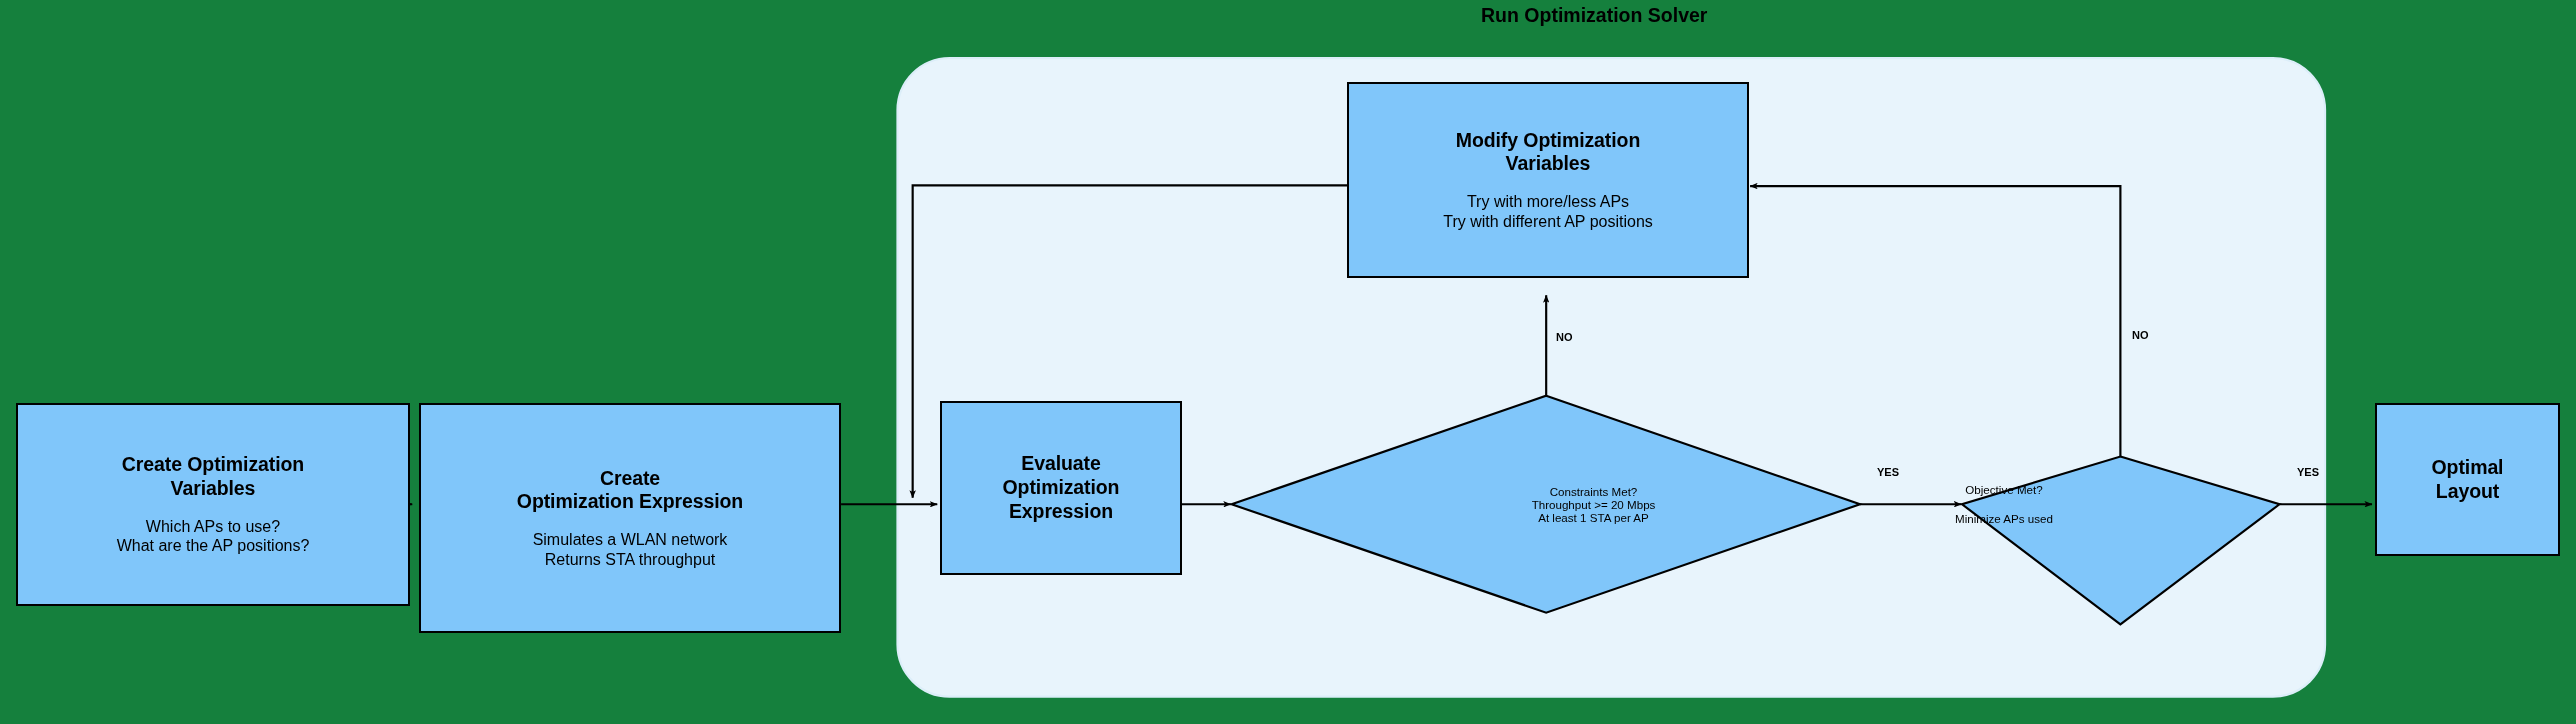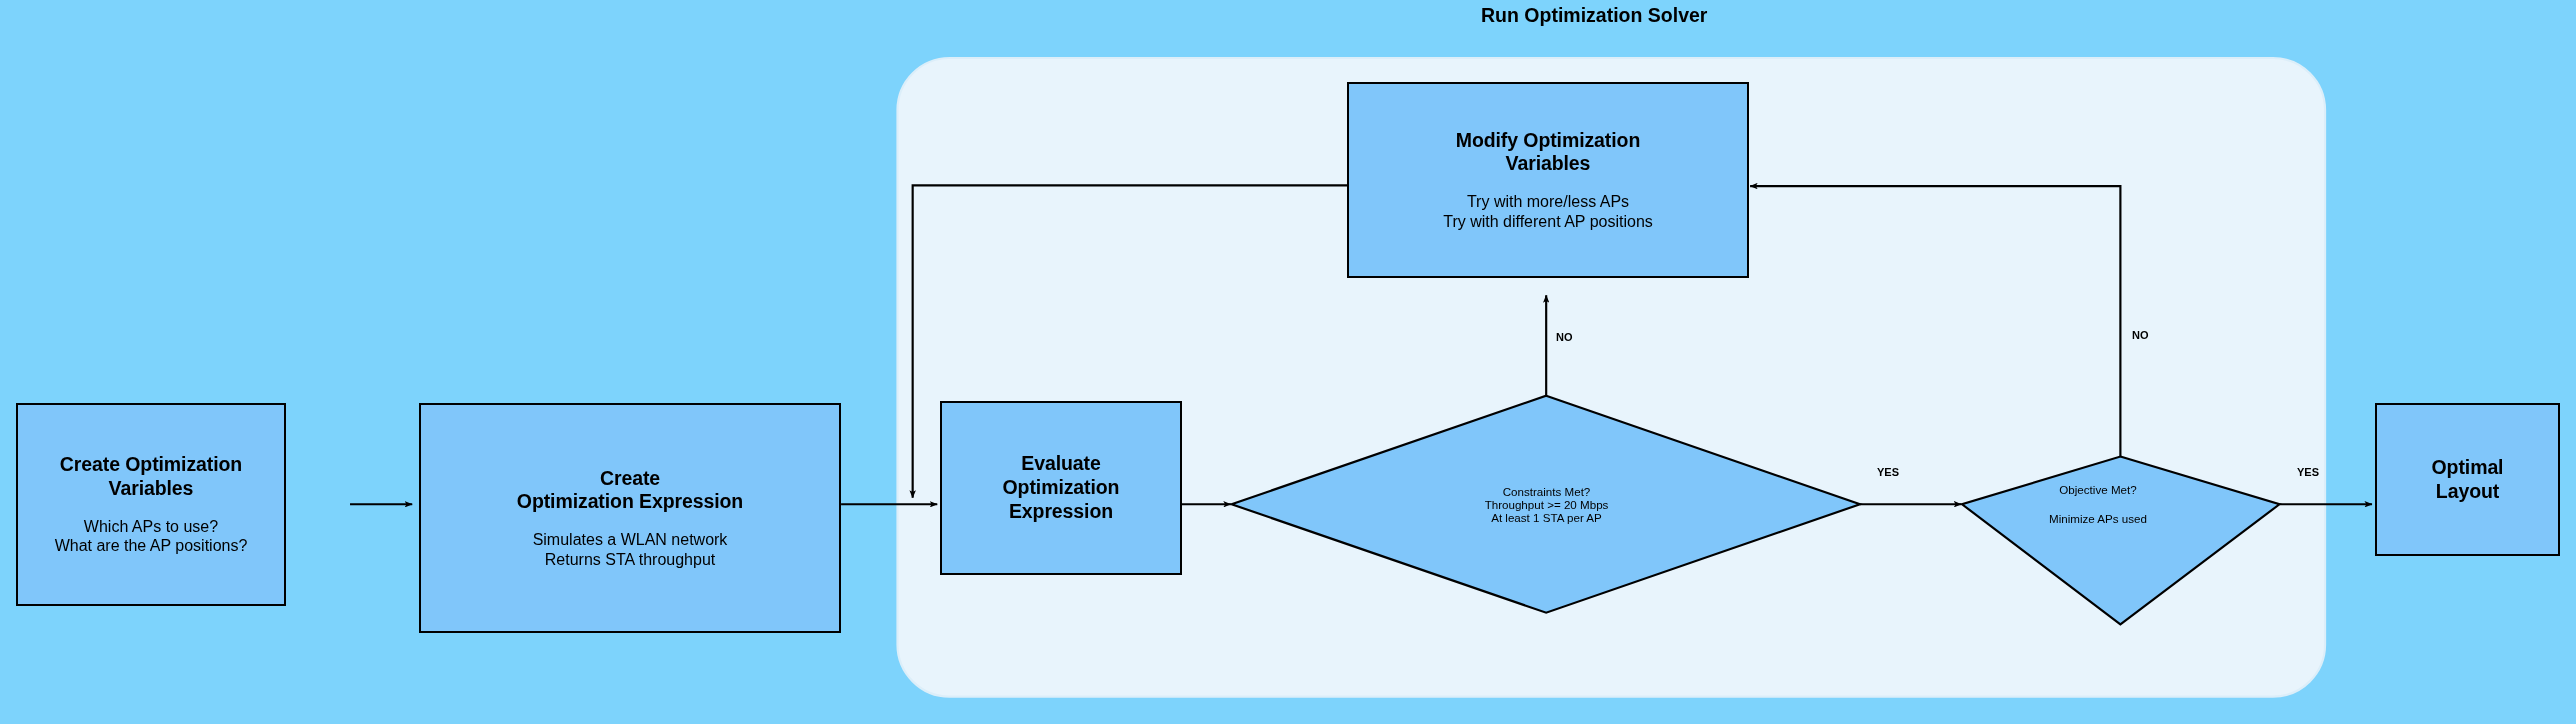--- a/index.html
+++ b/index.html
@@ -7,21 +7,21 @@
     padding: 0;
     background: #ffffff;
   }
   body {
     font-family: "Liberation Sans", sans-serif;
   }
   #stage {
     position: relative;
     width: 2576px;
     height: 725px;
-    background: #7dd3fc;
+    background: #15803d;
     overflow: hidden;
   }
   #svg-layer {
     position: absolute;
     left: 0;
     top: 0;
     width: 2576px;
     height: 725px;
   }
   .node {
@@ -110,21 +110,21 @@
 
     <line x1="3152" y1="697" x2="3280" y2="697" stroke="#000000" stroke-width="3" marker-end="url(#arrow)"></line>
 
     <polygon points="2138,547 2572,697 2138,847 1703,697" fill="#80C6FA" stroke="#000000" stroke-width="3"></polygon>
 
     <polygon points="2932,631 3152,697 2932,863 2713,697" fill="#80C6FA" stroke="#000000" stroke-width="3"></polygon>
   </svg>
 
   <div id="group-title" style="left:1481px; top:4.3px;">Run Optimization Solver</div>
 
-  <div class="node rect-node" style="left:16px; top:403px; width:270px; height:203px;">
+  <div class="node rect-node" style="left:16px; top:403px; width:394px; height:203px;">
     <div class="title">
       <div class="nowrap">Create Optimization</div>
       <div class="nowrap">Variables</div>
     </div>
     <div class="sub">
       <div class="nowrap">Which APs to use?</div>
       <div class="nowrap">What are the AP positions?</div>
     </div>
   </div>
 
@@ -151,31 +151,31 @@
     <div class="title">
       <div class="nowrap">Modify Optimization</div>
       <div class="nowrap">Variables</div>
     </div>
     <div class="sub">
       <div class="nowrap">Try with more/less APs</div>
       <div class="nowrap">Try with different AP positions</div>
     </div>
   </div>
 
-  <div class="diamond-label" style="left:1360px; top:439px; width:373px; height:130px;">
+  <div class="diamond-label" style="left:1407px; top:439px; width:373px; height:130px;">
     <div class="title">
       <div class="nowrap">Constraints Met?</div>
     </div>
     <div class="sub tight">
       <div class="nowrap">Throughput &gt;= 20 Mbps</div>
       <div class="nowrap">At least 1 STA per AP</div>
     </div>
   </div>
 
-  <div class="diamond-label" style="left:1959px; top:463px; width:278px; height:81px;gap:16px;">
+  <div class="diamond-label" style="left:1865px; top:463px; width:278px; height:81px;gap:16px;">
     <div class="title">
       <div class="nowrap">Objective Met?</div>
     </div>
     <div class="sub tight">
       <div class="nowrap">Minimize APs used</div>
     </div>
   </div>
 
   <div class="node rect-node" style="left:2375px; top:403px; width:185px; height:153px;">
     <div class="title">

